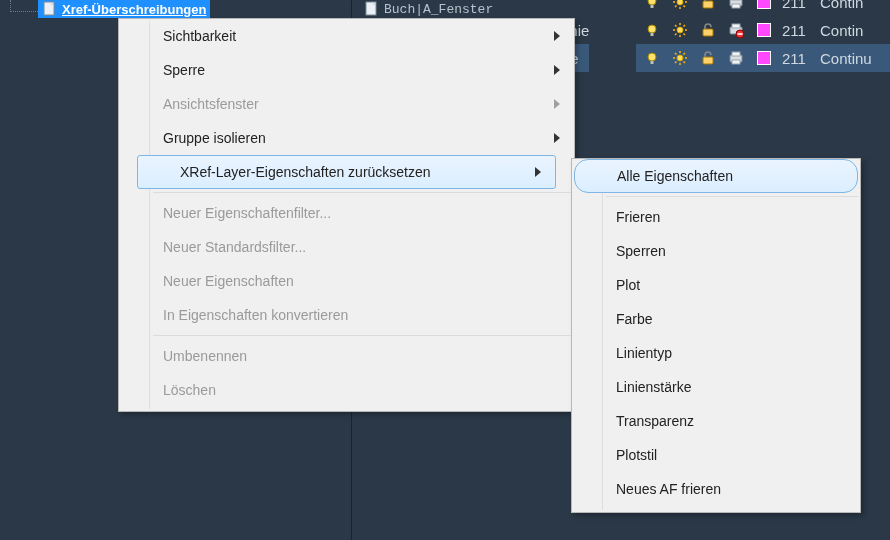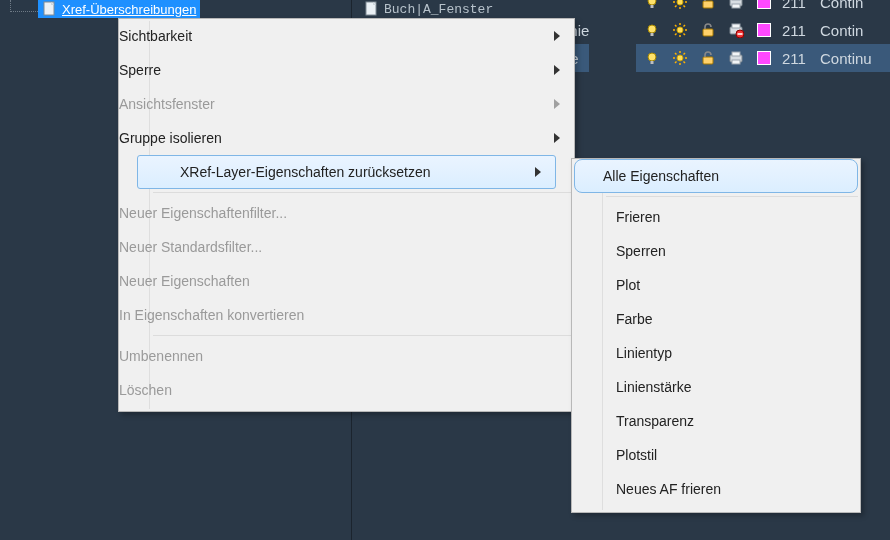--- a/index.html
+++ b/index.html
@@ -25,20 +25,21 @@
       padding: 1px 4px;
     }
     .tree-item .page-icon {
       width: 14px; height: 16px;
       display: inline-block;
     }
     .tree-item.selected {
       background: #1e90ff;
       color: #fff;
       text-decoration: underline;
+      font-weight: bold;
     }
     .tree-item:not(.selected) { color: #b7c2cb; font-family: Liberation Mono, monospace; }
 
     .dotted-conn {
       position: absolute;
       border-left: 1px dotted #6e7a86;
       border-bottom: 1px dotted #6e7a86;
       width: 28px; height: 12px;
       left: 10px; top: 0px;
     }
@@ -109,20 +110,21 @@
     .ctx-gutter-line {
       position: absolute;
       left: 30px; top: 2px; bottom: 2px;
       width: 1px;
       background: #dedede;
     }
     .ctx-item {
       position: relative;
       display: flex; align-items: center;
       height: 34px;
+      padding-left: 44px;
       padding-right: 30px;
       color: #222;
       cursor: default;
     }
     .ctx-item.disabled { color: #9a9a9a; }
     .ctx-item.active {
       background: linear-gradient(#eaf4ff, #dbeeff);
       border: 1px solid #7fb6e6;
       border-radius: 3px;
       margin: 0 18px;
@@ -156,23 +158,23 @@
       position: relative;
       display: flex; align-items: center;
       height: 34px;
       padding-left: 44px;
       color: #222;
       cursor: default;
     }
     .sub-item.active {
       background: linear-gradient(#eaf4ff, #dbeeff);
       border: 1px solid #7fb6e6;
-      border-radius: 8px;
+      border-radius: 14px;
       margin: 0 2px;
-      padding-left: 28px;
+      padding-left: 42px;
     }
     .sub-sep {
       height: 1px;
       margin: 3px 2px 3px 34px;
       background: #dcdcdc;
     }
 
   </style>
 </head>
 <body>

